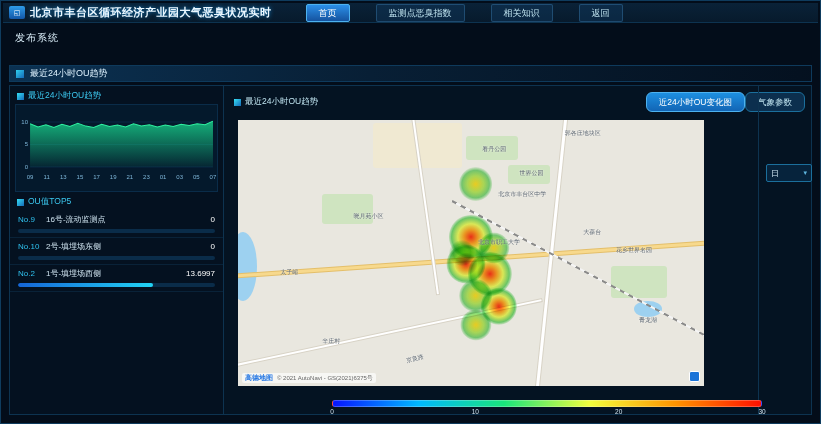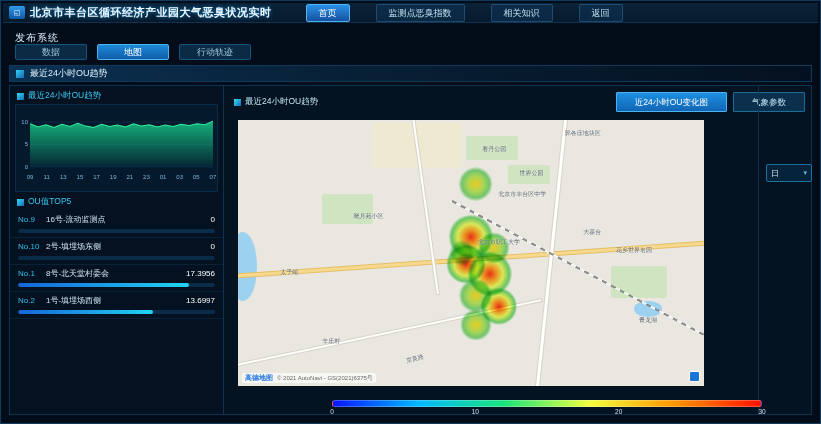--- a/index.html
+++ b/index.html
@@ -55,21 +55,21 @@
   .t5row .rank{font-size:8px;color:#2fc1ee;width:28px;flex:none;}
   .t5row .name{font-size:8px;color:#cfe3ef;flex:1;white-space:nowrap;overflow:hidden;}
   .t5row .val{font-size:8px;color:#ffffff;margin-left:4px;}
   .t5bar{height:4px;margin-top:4px;background:#0a2c49;border-radius:2px;overflow:hidden;}
   .t5fill{height:100%;background:linear-gradient(90deg,#1565d8,#21d4f4);border-radius:2px;}
 
   
   .mainhdr{position:absolute;left:224px;top:6px;right:6px;height:20px;display:flex;align-items:center;}
   .mainhdr .mtitle{font-size:8.5px;color:#bfe3ef;}
   .mainhdr .spacer{flex:1;}
-  .hbtn{font-size:8.5px;line-height:12px;padding:3px 18px;margin-left:6px;border-radius:1px;cursor:pointer;
+  .hbtn{font-size:8.5px;line-height:12px;padding:3px 12px;border-radius:6px;cursor:pointer;
     color:#bfe3ef;background:#0c2f4e;border:1px solid #1b6f9c;}
   .hbtn.active{background:linear-gradient(180deg,#1d8fe0,#1265b5);color:#fff;border-color:#4db2f0;}
 
   
   .map{position:absolute;left:228px;top:34px;width:466px;height:266px;background:#e9e7df;overflow:hidden;}
   .mpark{position:absolute;background:#cfe4c0;border-radius:3px;}
   .mbare{position:absolute;background:#f0e9d2;border-radius:3px;}
   .mwater{position:absolute;background:#9dd1f0;border-radius:50%;}
   .mroad{position:absolute;background:#ffffff;box-shadow:0 0 0 1px #d8d3c6;}
   .mroad.yellow{background:#f7d98d;box-shadow:0 0 0 1px #e4bf6a;}
@@ -101,25 +101,20 @@
     <div class="nav">
         <div class="navbtn active">首页</div>
         <div class="navbtn">监测点恶臭指数</div>
         <div class="navbtn">相关知识</div>
         <div class="navbtn">返回</div>
       </div>
   </div>
 
   <div class="pubsys">发布系统</div>
 
-  <div class="tabs">
-      <div class="tabbtn">数据</div>
-      <div class="tabbtn active">地图</div>
-      <div class="tabbtn">行动轨迹</div>
-    </div>
 
   <div class="sectionbar">
     <span class="sb-icon"></span>
     <span>最近24小时OU趋势</span>
   </div>
 
   <div class="bigpanel">
 
     <div class="leftpanel">
 
@@ -178,30 +173,20 @@
               <span class="rank">No.10</span>
               <span class="name">2号-填埋场东侧</span>
               <span class="val">0</span>
             </div>
             <div class="t5bar">
               <div class="t5fill" style="width: 0%;"></div>
             </div>
           </div>
           <div class="t5item">
             <div class="t5row">
-              <span class="rank">No.1</span>
-              <span class="name">8号-北天堂村委会</span>
-              <span class="val">17.3956</span>
-            </div>
-            <div class="t5bar">
-              <div class="t5fill" style="width: 86.978%;"></div>
-            </div>
-          </div>
-          <div class="t5item">
-            <div class="t5row">
               <span class="rank">No.2</span>
               <span class="name">1号-填埋场西侧</span>
               <span class="val">13.6997</span>
             </div>
             <div class="t5bar">
               <div class="t5fill" style="width: 68.4985%;"></div>
             </div>
           </div>
         </div>
     </div>

